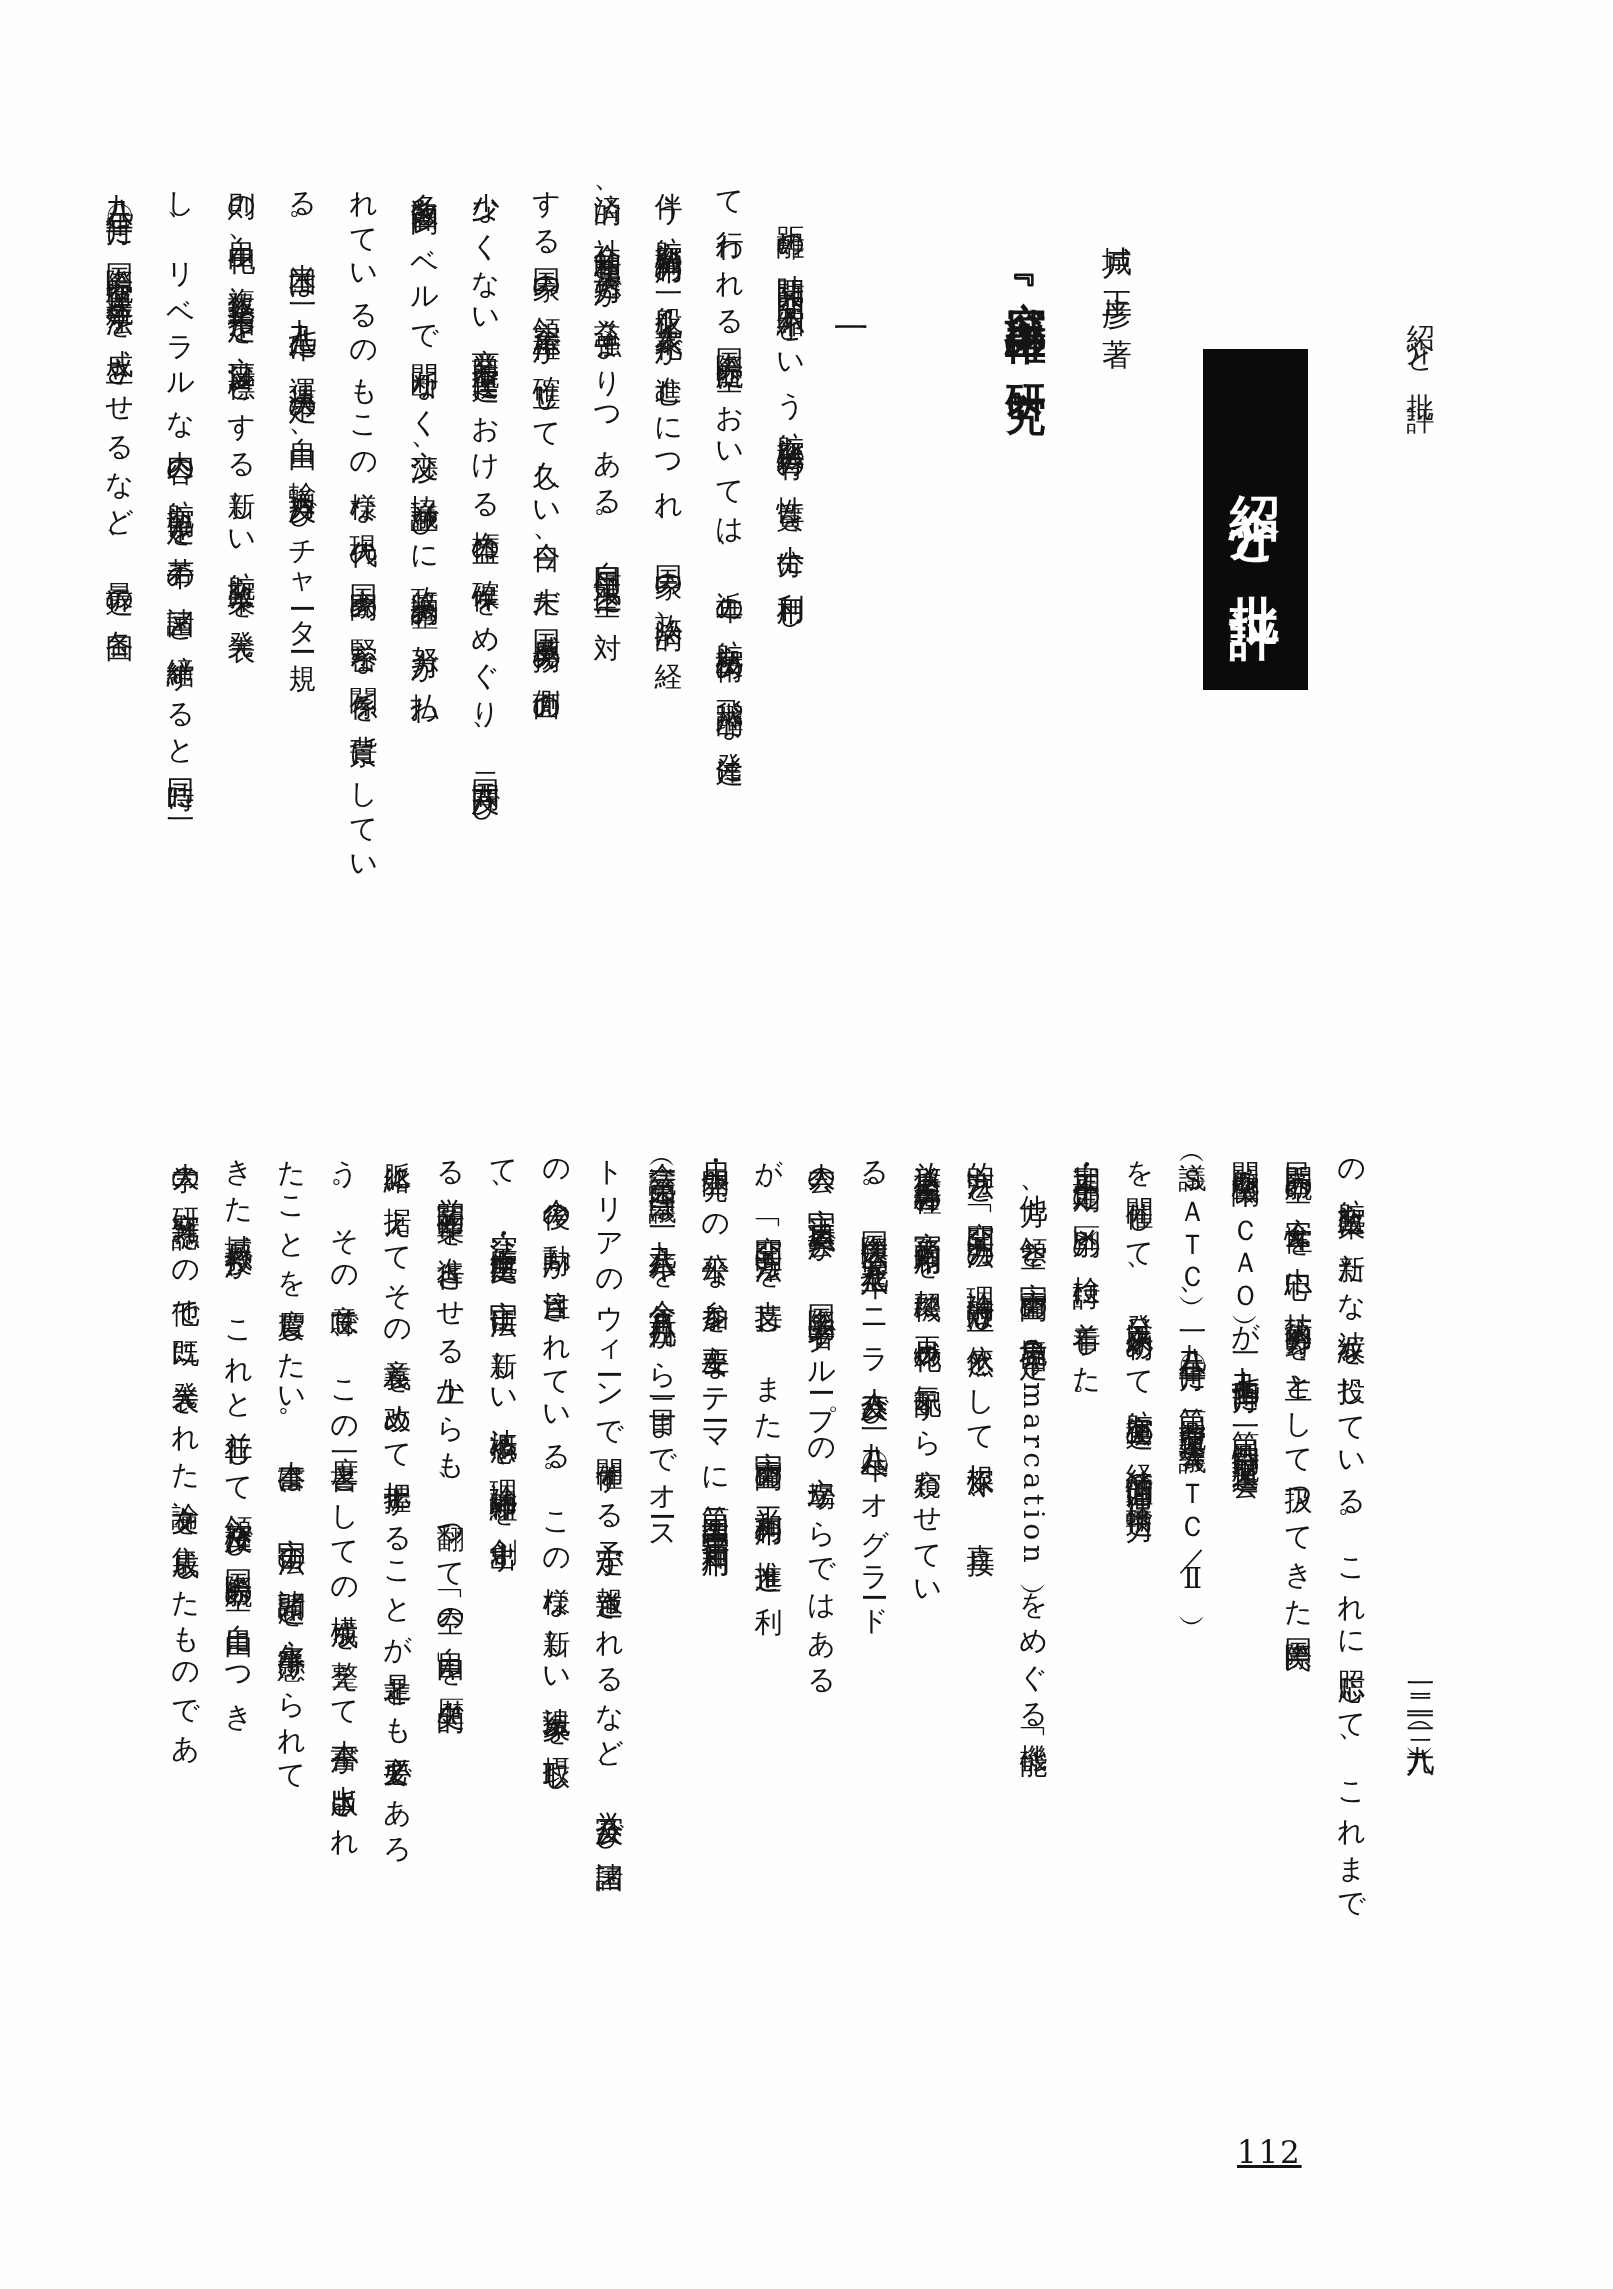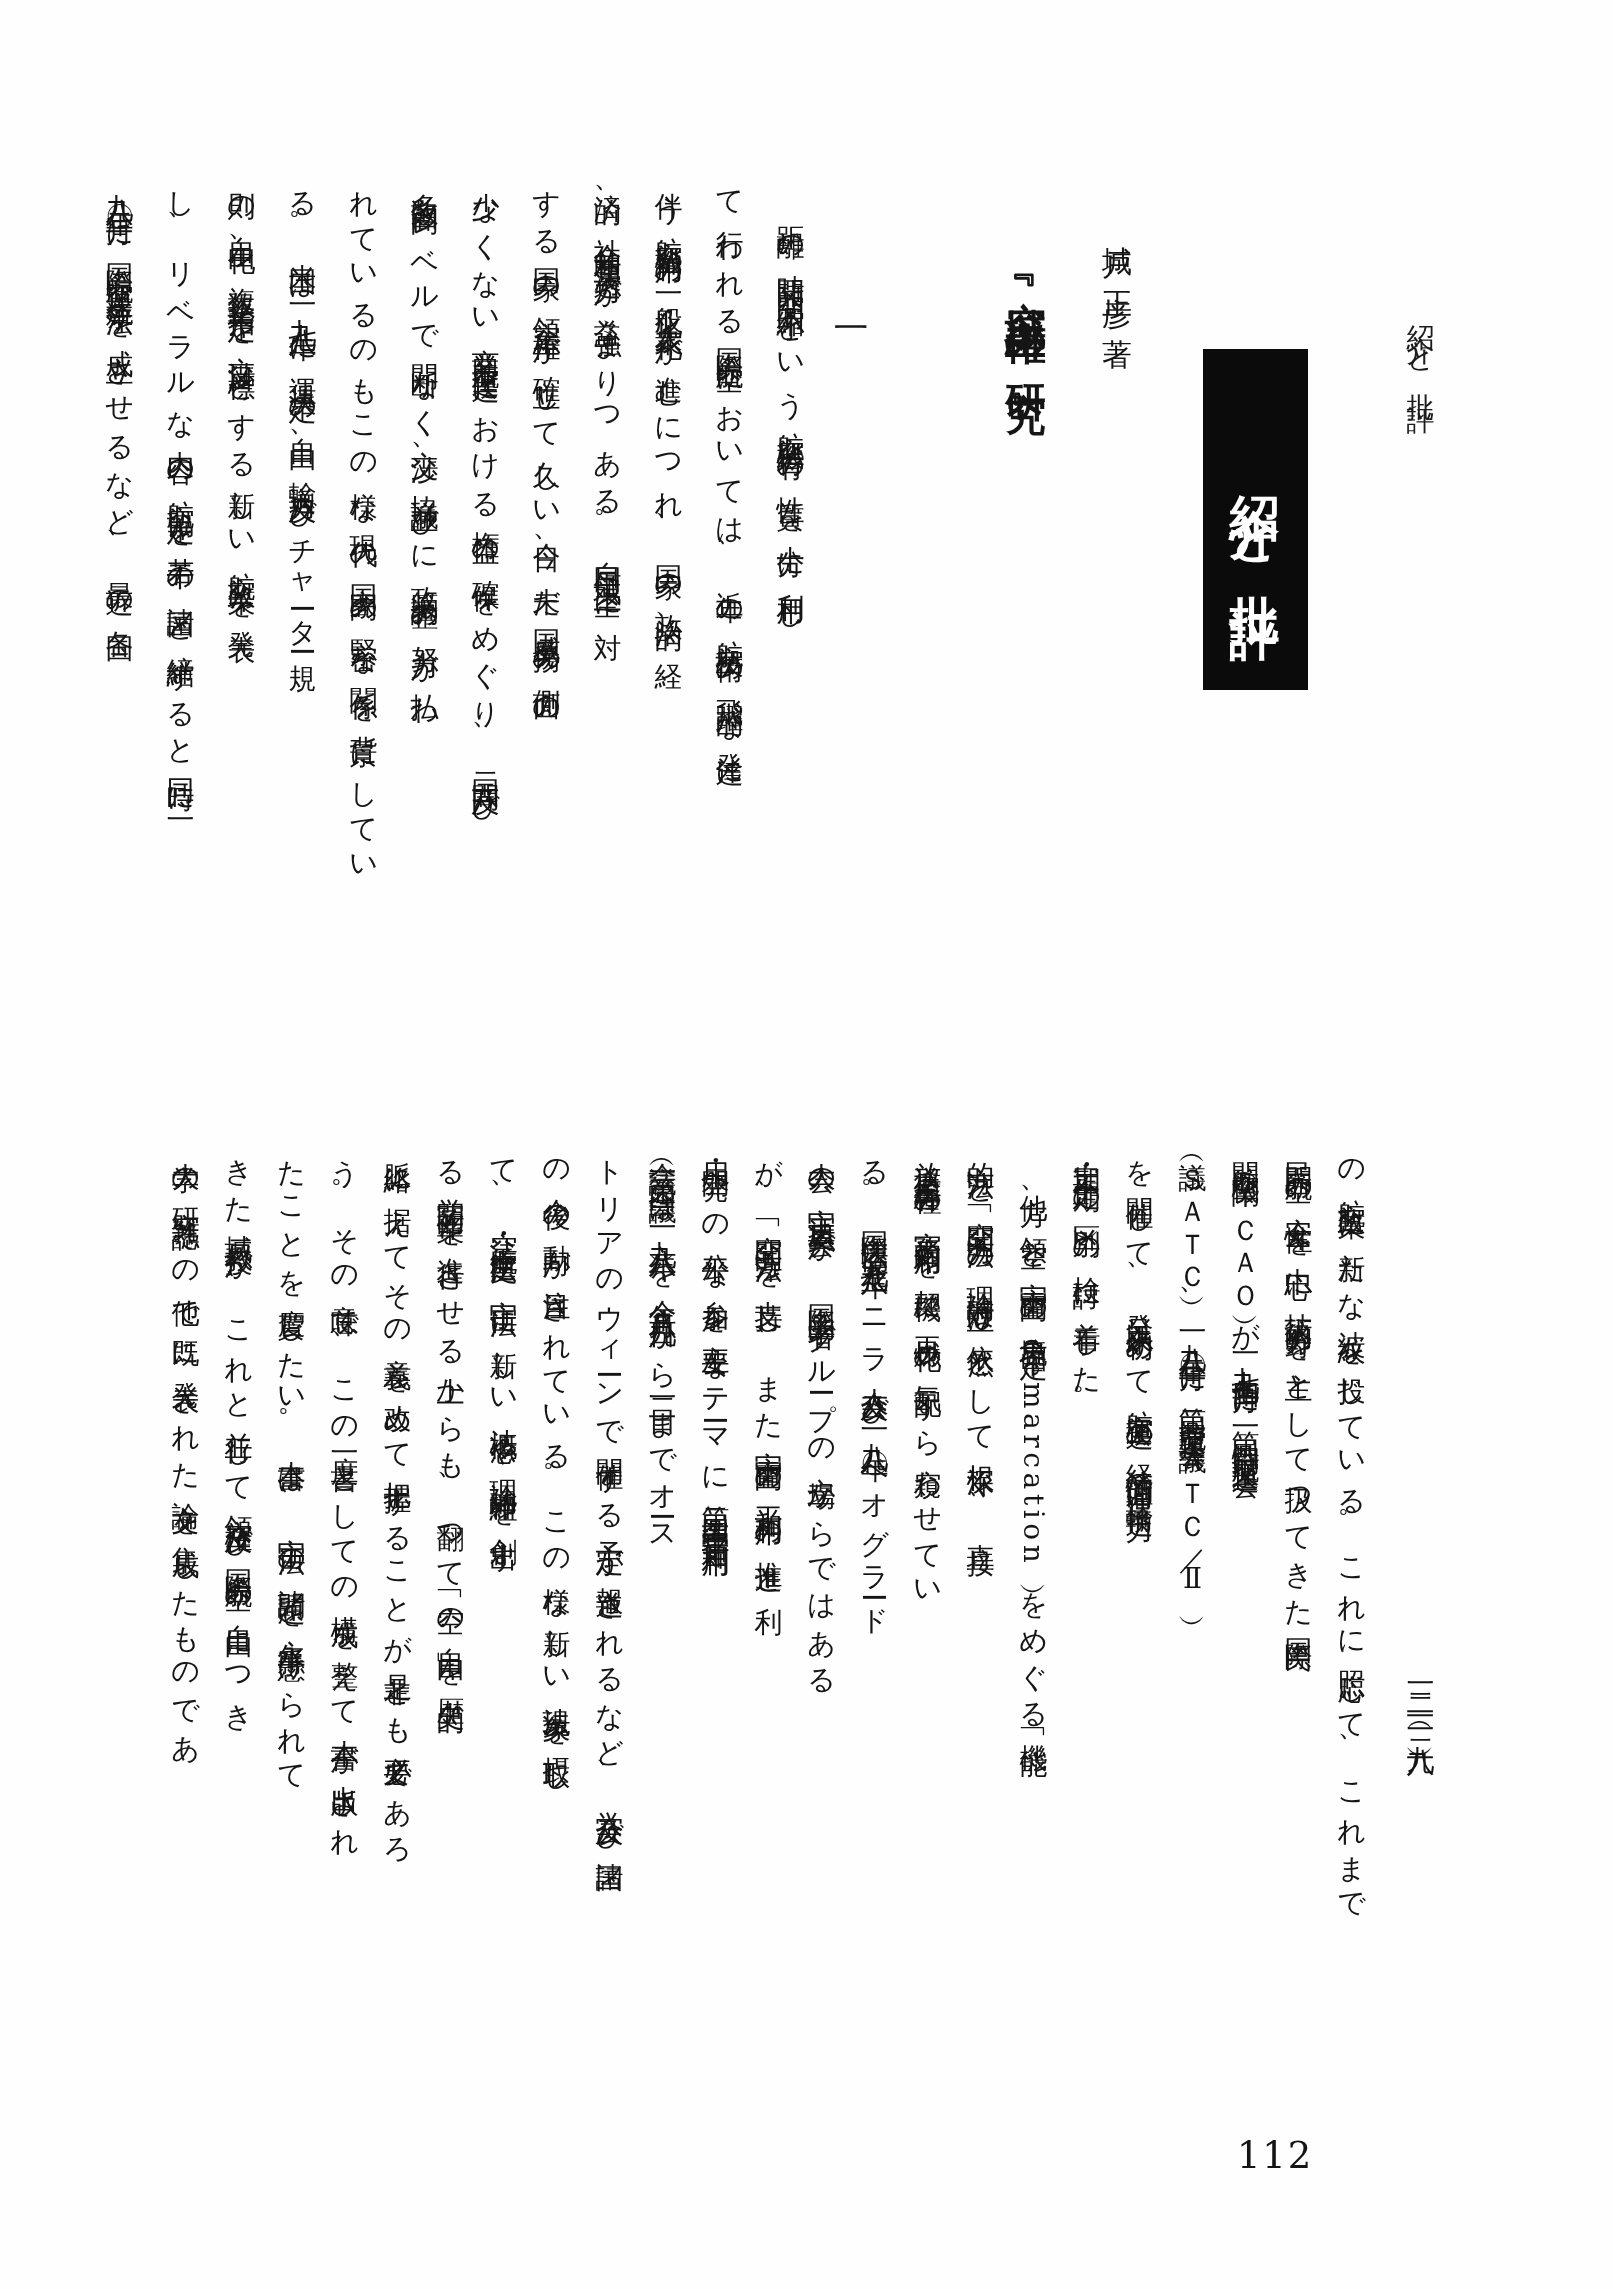--- a/index.html
+++ b/index.html
@@ -74,22 +74,23 @@
     width: 1210px; height: 992px;
     --pitch: 53px; --ls: 4.6px;
   }
   .pageno-kanji {
     left: 1401px; top: 1669px;
     font-size: 28px; letter-spacing: 3.7px;
   }
   .pageno {
     position: absolute;
     left: 1237px; top: 2134px;
-    font-size: 37px;
+    font-size: 31px;
     letter-spacing: 1.8px;
+    text-decoration: underline;
   }
 </style>
 </head>
 <body>
 
 <div class="page">
 
   <div class="vtext margin-header">紹介と批評</div>
 
   <div class="banner">

